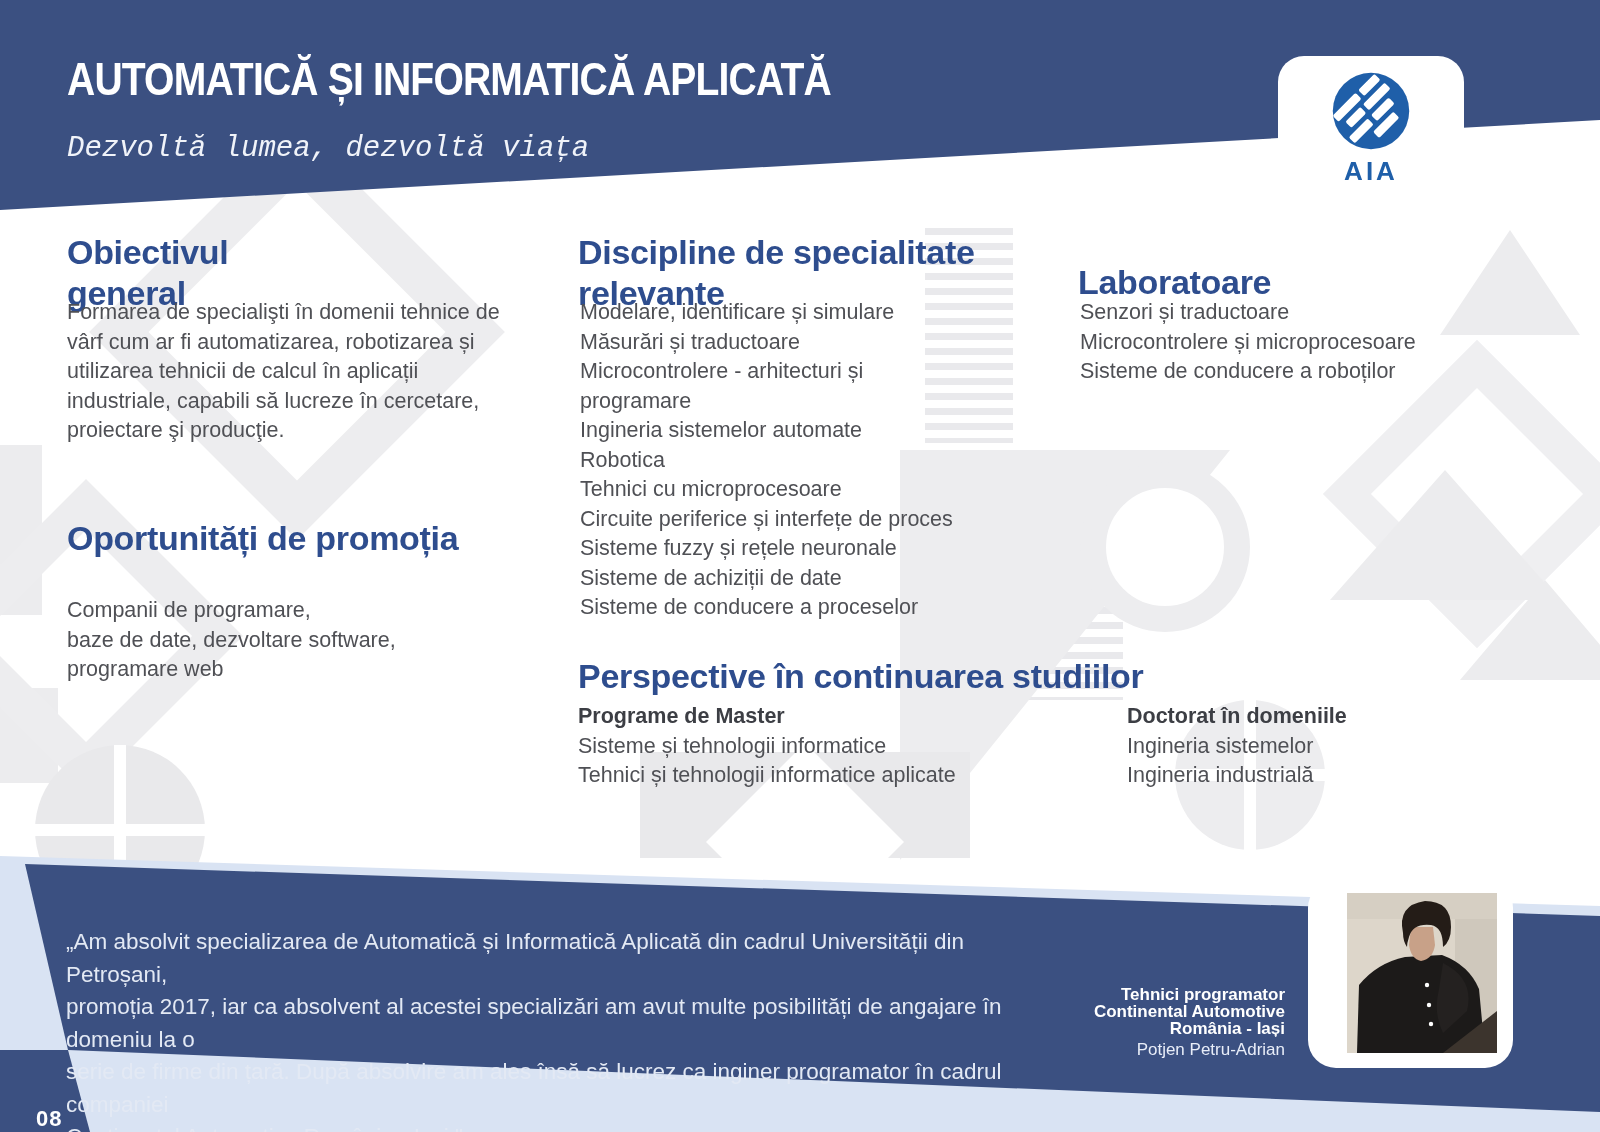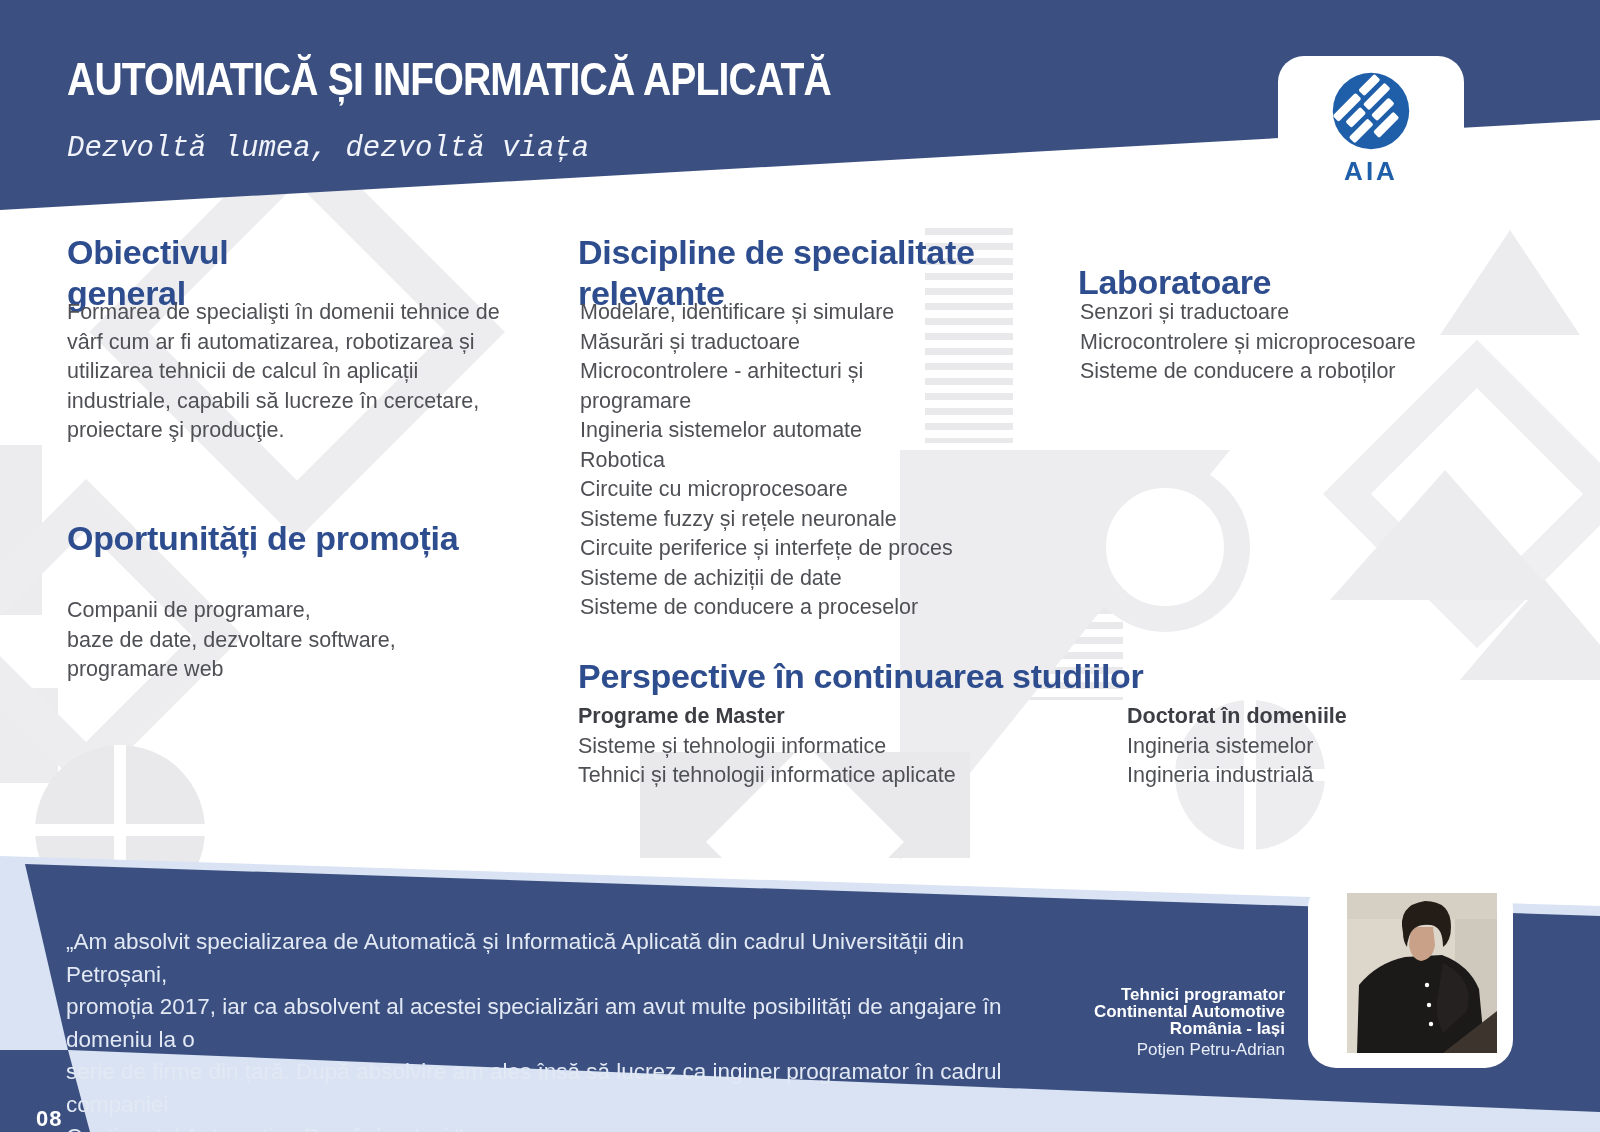--- a/index.html
+++ b/index.html
@@ -139,23 +139,23 @@
     </div>
 
   <div class="h2" style="left:578px;top:232px;width:470px;">Discipline de specialitate relevante</div>
   <div class="block" style="left:580px;top:298px;width:480px;">
       <div class="line">Modelare, identificare și simulare</div>
       <div class="line">Măsurări și traductoare</div>
       <div class="line">Microcontrolere - arhitecturi și
 programare</div>
       <div class="line">Ingineria sistemelor automate</div>
       <div class="line">Robotica</div>
-      <div class="line">Circuite cu microprocesoare</div>
+      <div class="line">Tehnici cu microprocesoare</div>
+      <div class="line">Circuite periferice și interfețe de proces</div>
       <div class="line">Sisteme fuzzy și rețele neuronale</div>
-      <div class="line">Circuite periferice și interfețe de proces</div>
       <div class="line">Sisteme de achiziții de date</div>
       <div class="line">Sisteme de conducere a proceselor</div>
     </div>
 
   <div class="h2" style="left:1078px;top:262px;width:400px;">Laboratoare</div>
   <div class="block" style="left:1080px;top:298px;width:460px;">
       <div class="line">Senzori și traductoare</div>
       <div class="line">Microcontrolere și microprocesoare</div>
       <div class="line">Sisteme de conducere a roboților</div>
     </div>

